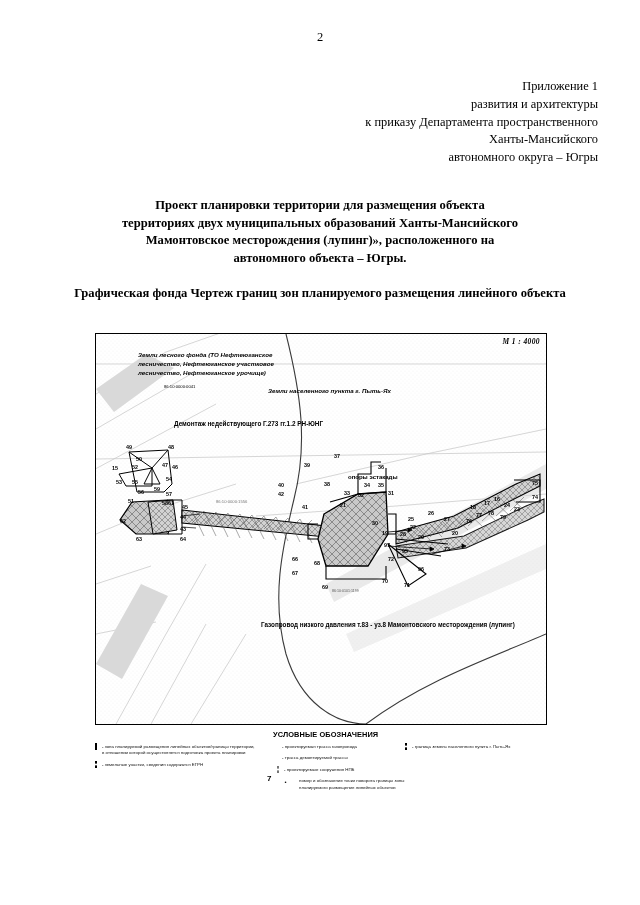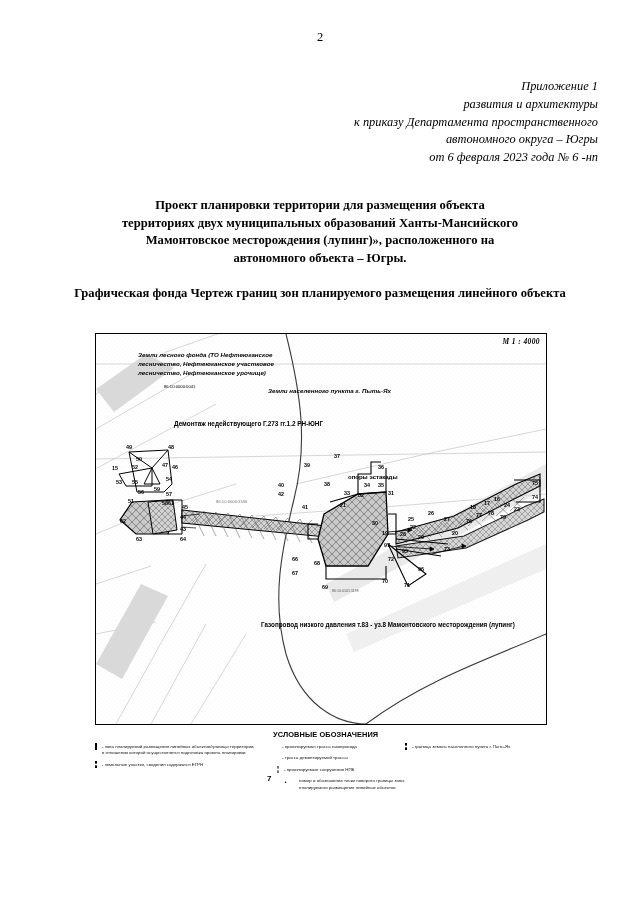--- a/index.html
+++ b/index.html
@@ -31,21 +31,21 @@
   .approval-block {
     position: absolute;
     top: 78px;
     right: 42px;
     width: 320px;
     text-align: right;
     font-size: 12.4px;
     line-height: 17.8px;
     font-family: "Liberation Serif", serif;
   }
-  .approval-block div { white-space: nowrap; font-style: italic; }
+  .approval-block div { white-space: nowrap; }
 
   
   .doc-title {
     position: absolute;
     top: 197px;
     left: 60px;
     width: 520px;
     text-align: center;
     font-weight: bold;
     font-size: 12.6px;
@@ -202,22 +202,22 @@
 </style>
 </head>
 <body>
 
 <div class="page-number">2</div>
 
 <div class="approval-block">
   <div>Приложение 1</div>
   <div>развития и архитектуры</div>
   <div>к приказу Департамента пространственного</div>
+  <div>Ханты-Мансийского</div>
   <div>автономного округа – Югры</div>
-  <div>от 6 февраля  2023 года № 6 -нп</div>
 </div>
 
 <div class="doc-title">
   <span class="t-line">Проект планировки территории для размещения объекта</span>
   <span class="t-line">территориях двух муниципальных образований Ханты-Мансийского</span>
   <span class="t-line">Мамонтовское месторождения (лупинг)», расположенного на</span>
   <span class="t-line">автономного объекта – Югры.</span>
 </div>
 <div class="doc-subtitle">
   <span class="t-line">Графическая фонда  Чертеж границ зон планируемого</span>

